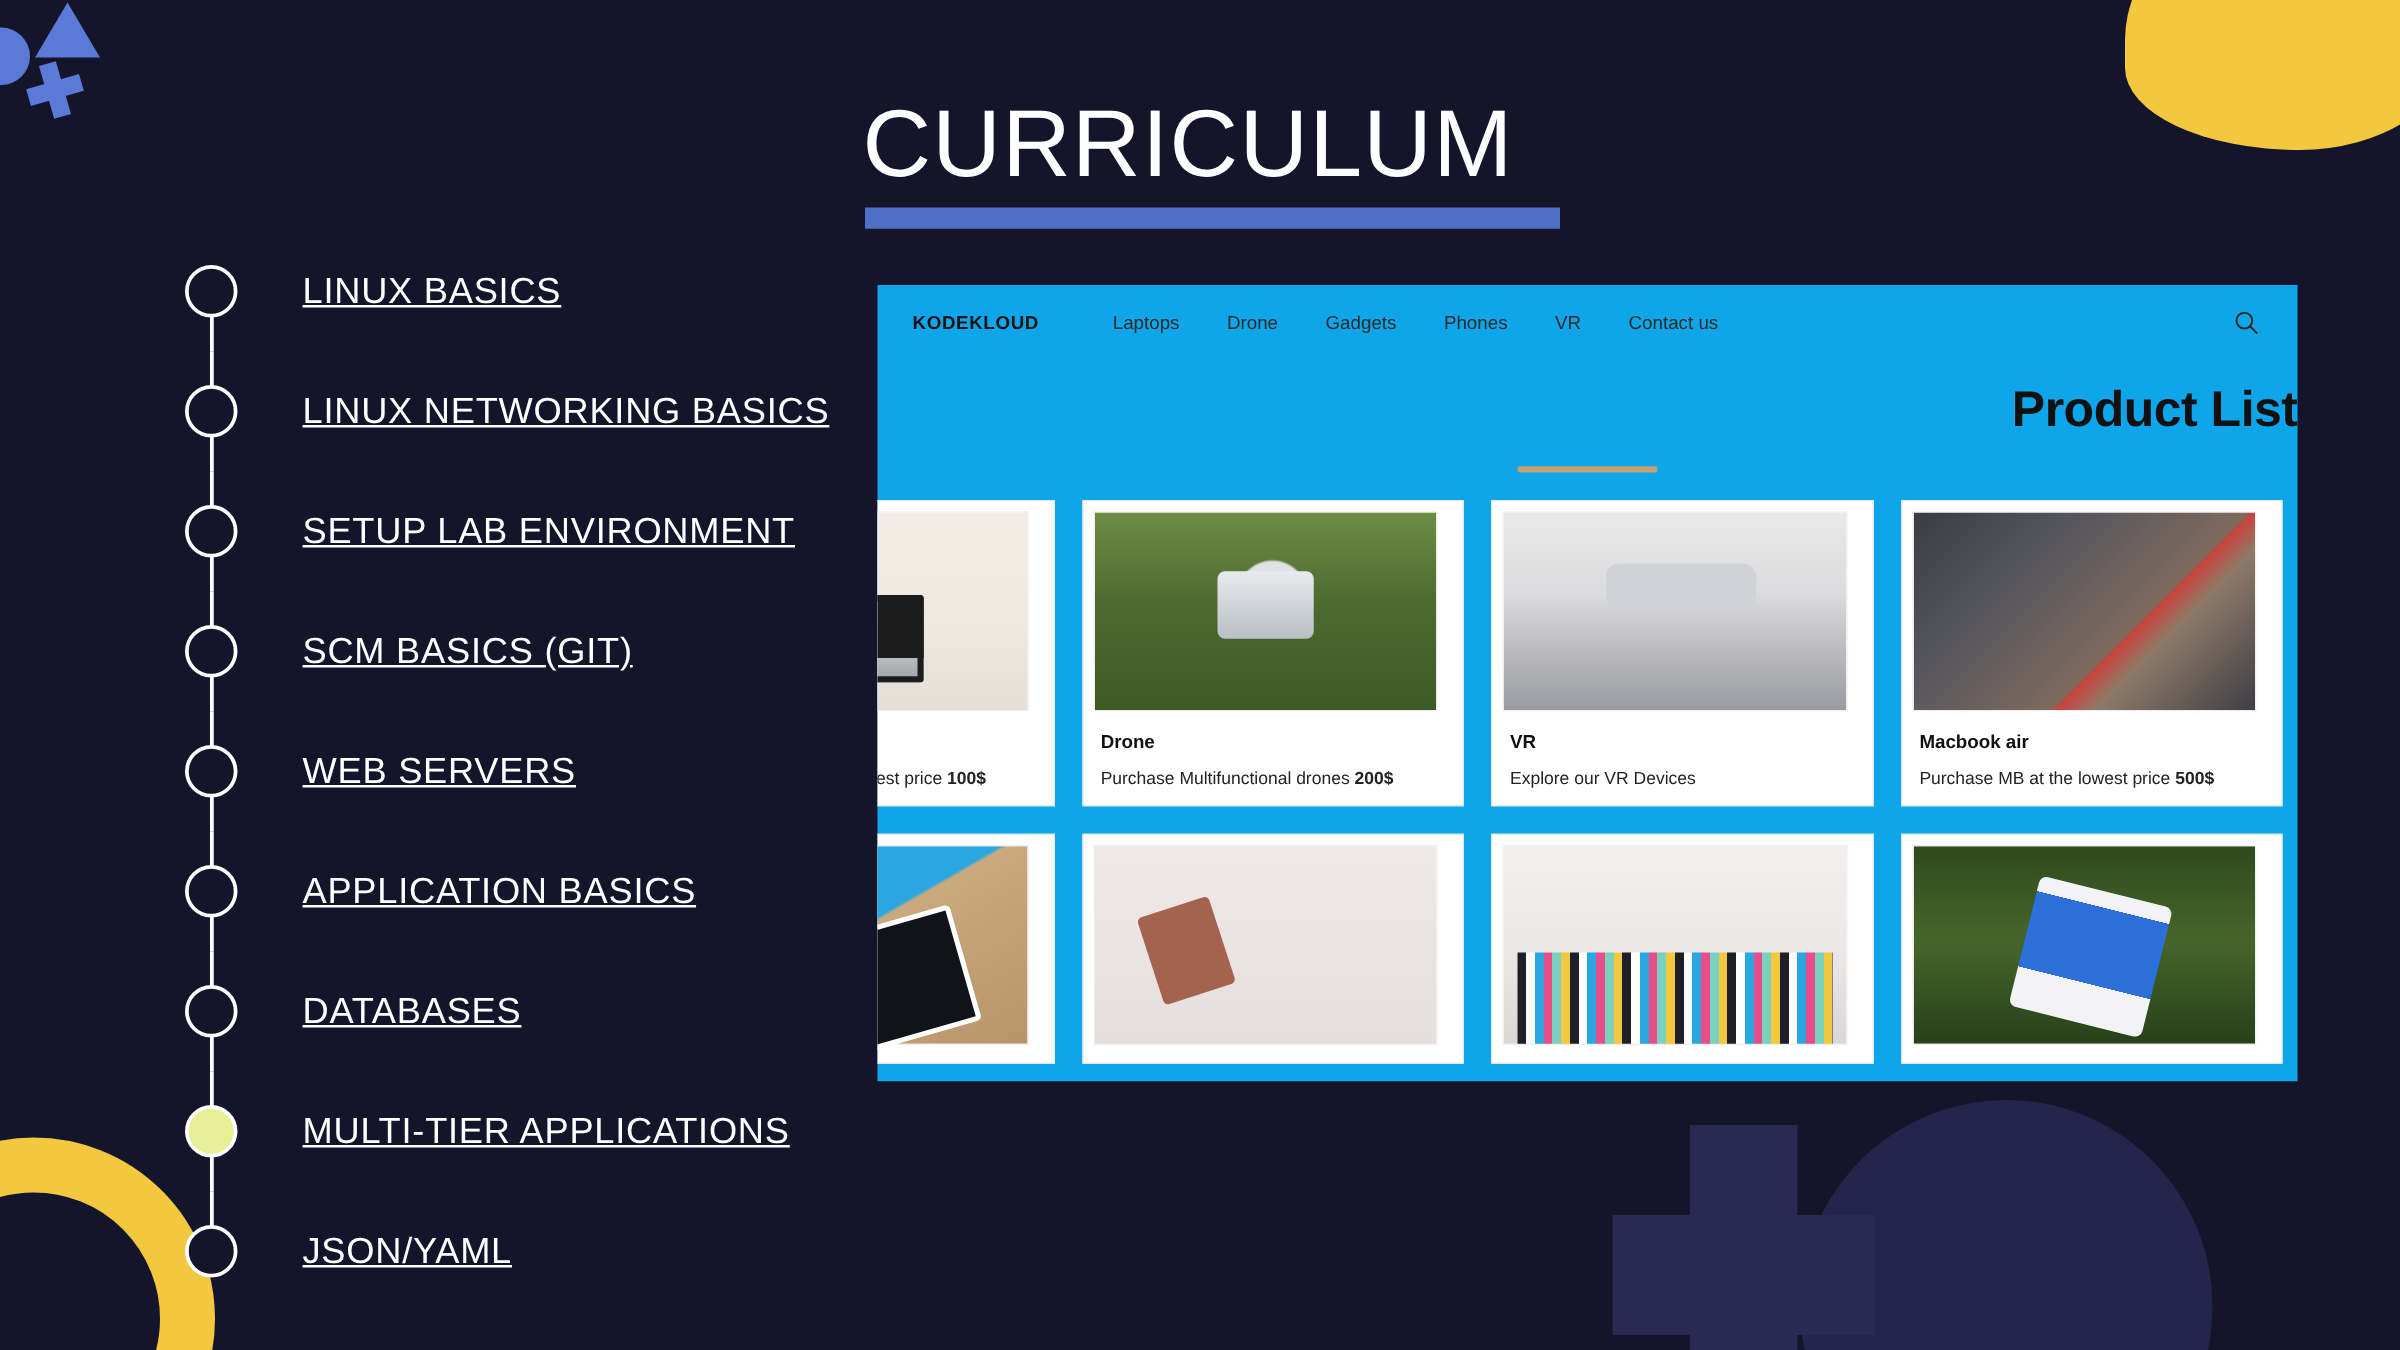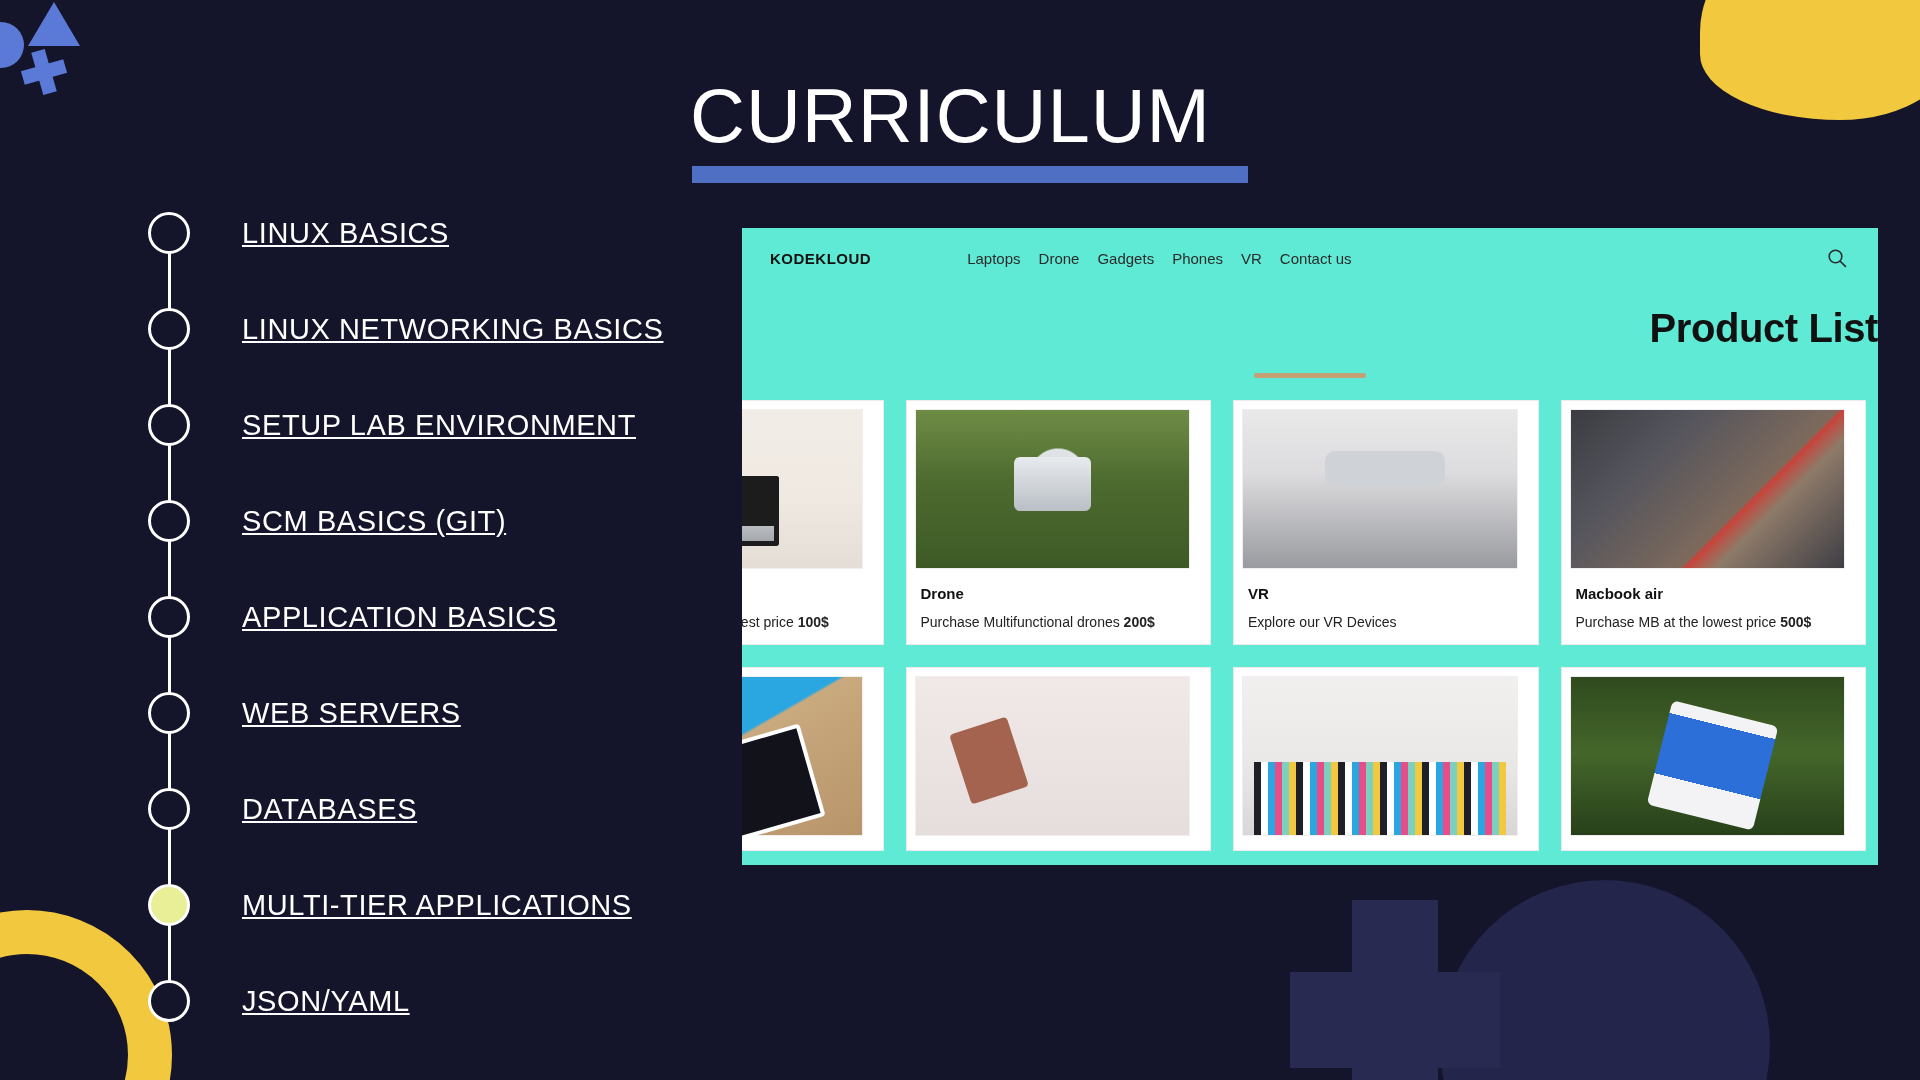--- a/index.html
+++ b/index.html
@@ -132,40 +132,40 @@
     font-size:29px;
     font-weight:400;
     letter-spacing:0.6px;
     white-space:nowrap;
     text-decoration:underline;
   }
 
   
   #browser-shot {
     position:absolute;
-    left:742px; top:228px;
+    left:702px; top:228px;
     width:1136px; height:637px;
-    background:#5eead4;
+    background:#0ea5e9;
     overflow:hidden;
   }
 
   
   #site-nav {
     display:flex; align-items:center;
     height:60px;
     padding:0 30px 0 28px;
   }
   #site-logo {
     font-size:15px; font-weight:700;
     letter-spacing:0.5px; color:#111111;
   }
   #nav-links {
     display:flex; align-items:center;
-    gap:18px;
-    margin-left:96px;
+    gap:38px;
+    margin-left:59px;
   }
   .nav-link {
     font-size:15px; color:#2b2b2b; font-weight:400;
     white-space:nowrap;
   }
   #search-icon {
     margin-left:auto;
     width:22px; height:22px;
     position:relative;
   }
@@ -354,28 +354,28 @@
           <div class="node-line"></div>
           <div class="node-dot"></div>
         </div>
         <div class="row-label">SCM BASICS (GIT)</div>
       </div>
       <div class="timeline-row">
         <div class="node-col">
           <div class="node-line"></div>
           <div class="node-dot"></div>
         </div>
+        <div class="row-label">WEB SERVERS</div>
+      </div>
+      <div class="timeline-row">
+        <div class="node-col">
+          <div class="node-line"></div>
+          <div class="node-dot"></div>
+        </div>
         <div class="row-label">APPLICATION BASICS</div>
-      </div>
-      <div class="timeline-row">
-        <div class="node-col">
-          <div class="node-line"></div>
-          <div class="node-dot"></div>
-        </div>
-        <div class="row-label">WEB SERVERS</div>
       </div>
       <div class="timeline-row">
         <div class="node-col">
           <div class="node-line"></div>
           <div class="node-dot"></div>
         </div>
         <div class="row-label">DATABASES</div>
       </div>
       <div class="timeline-row">
         <div class="node-col">

